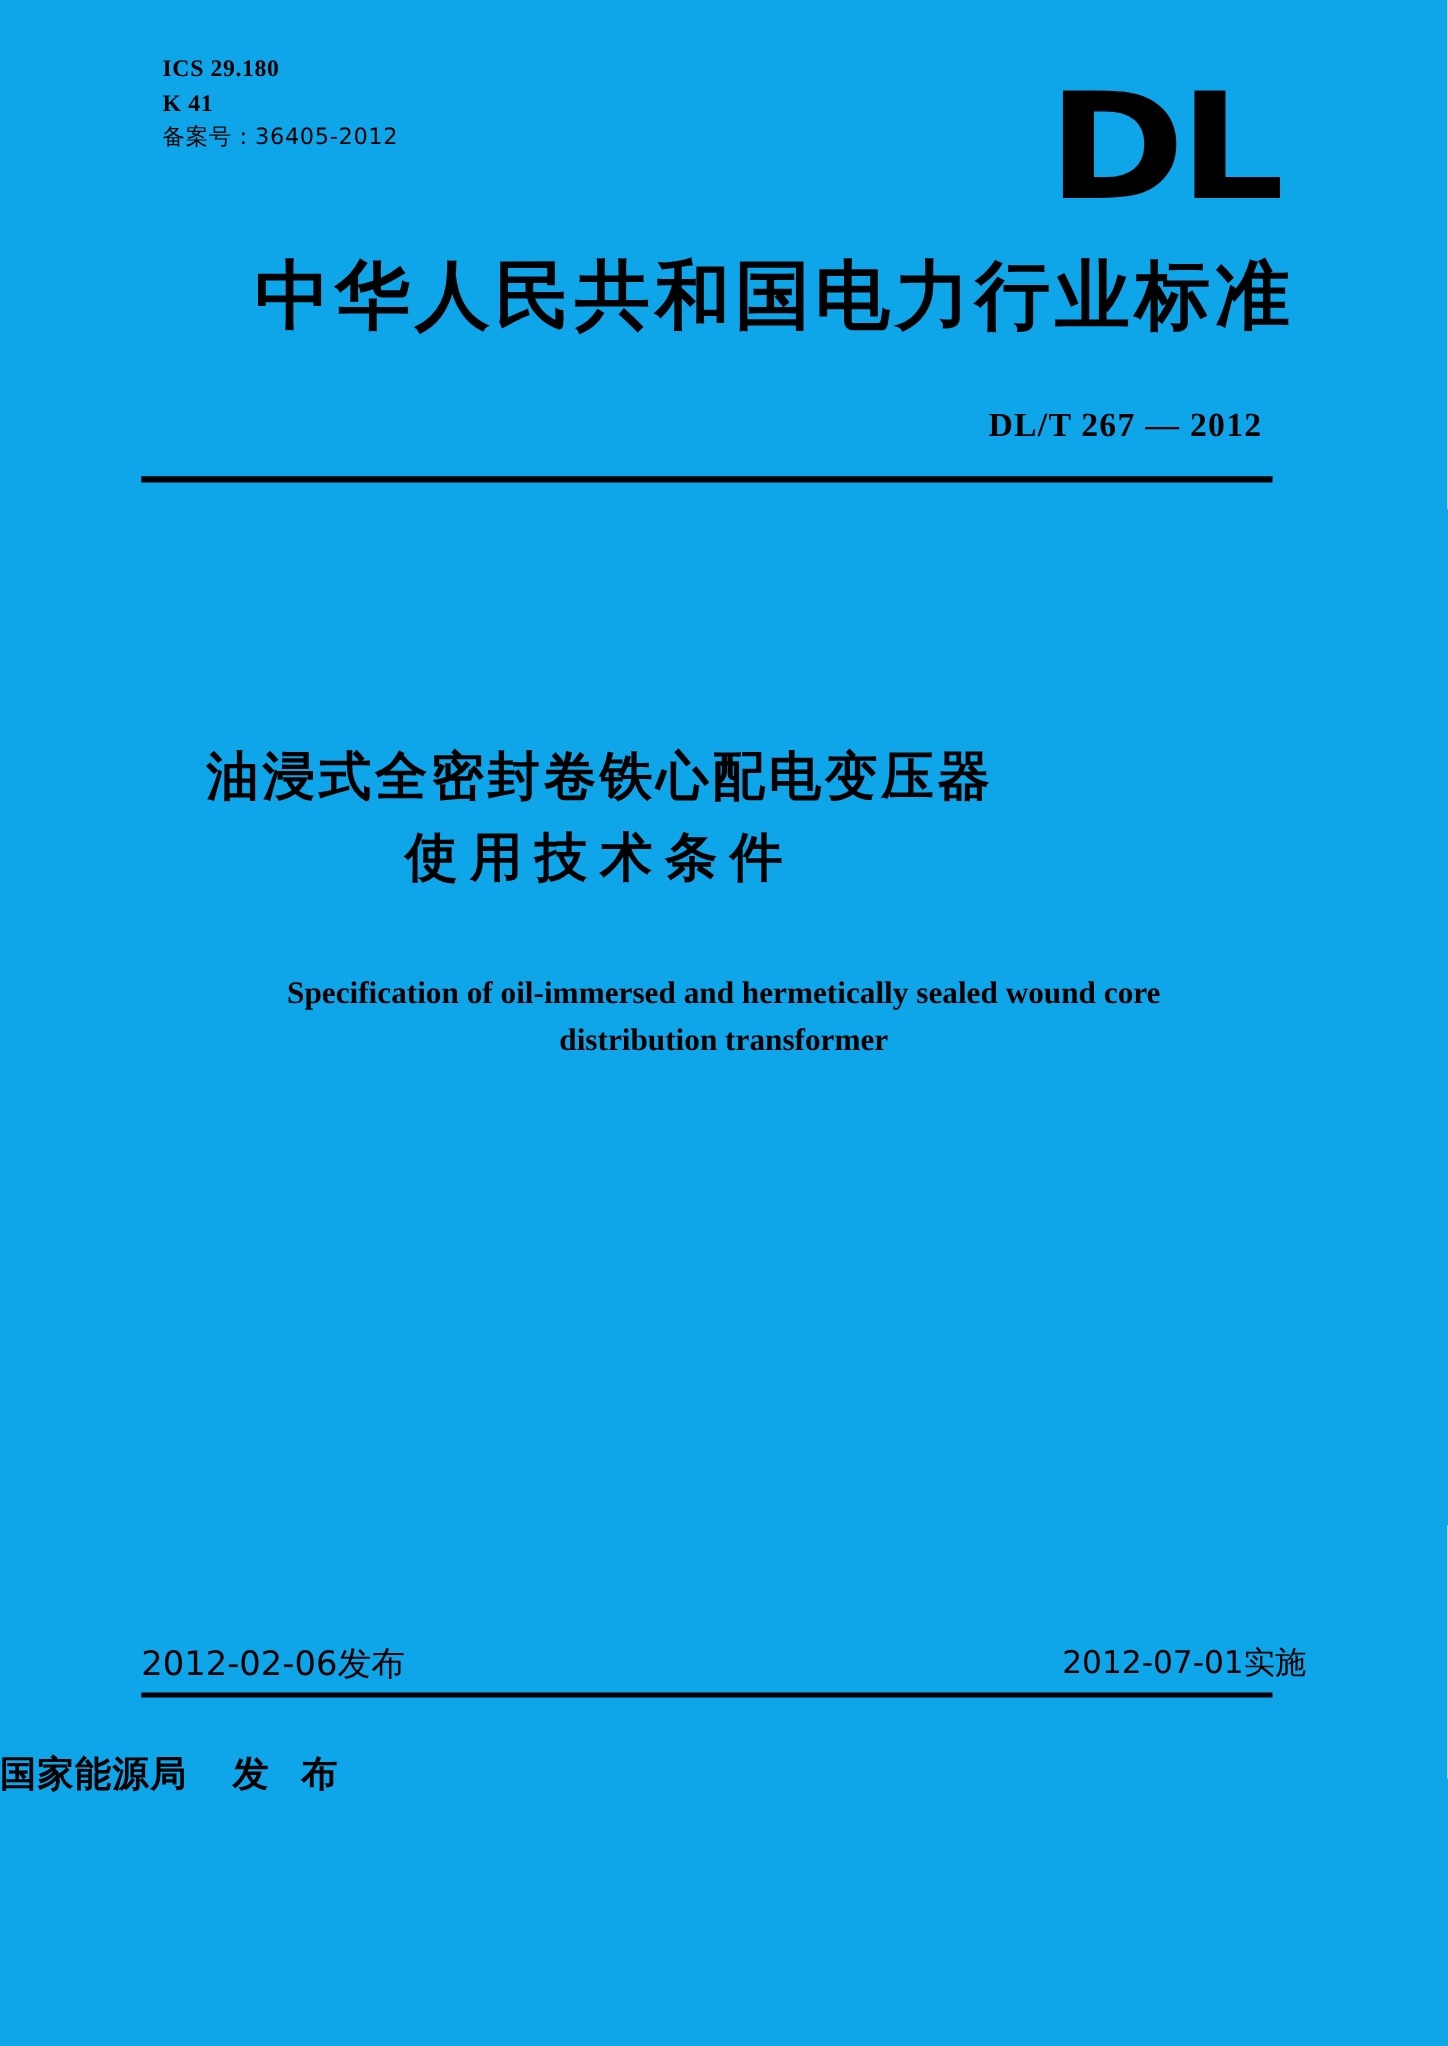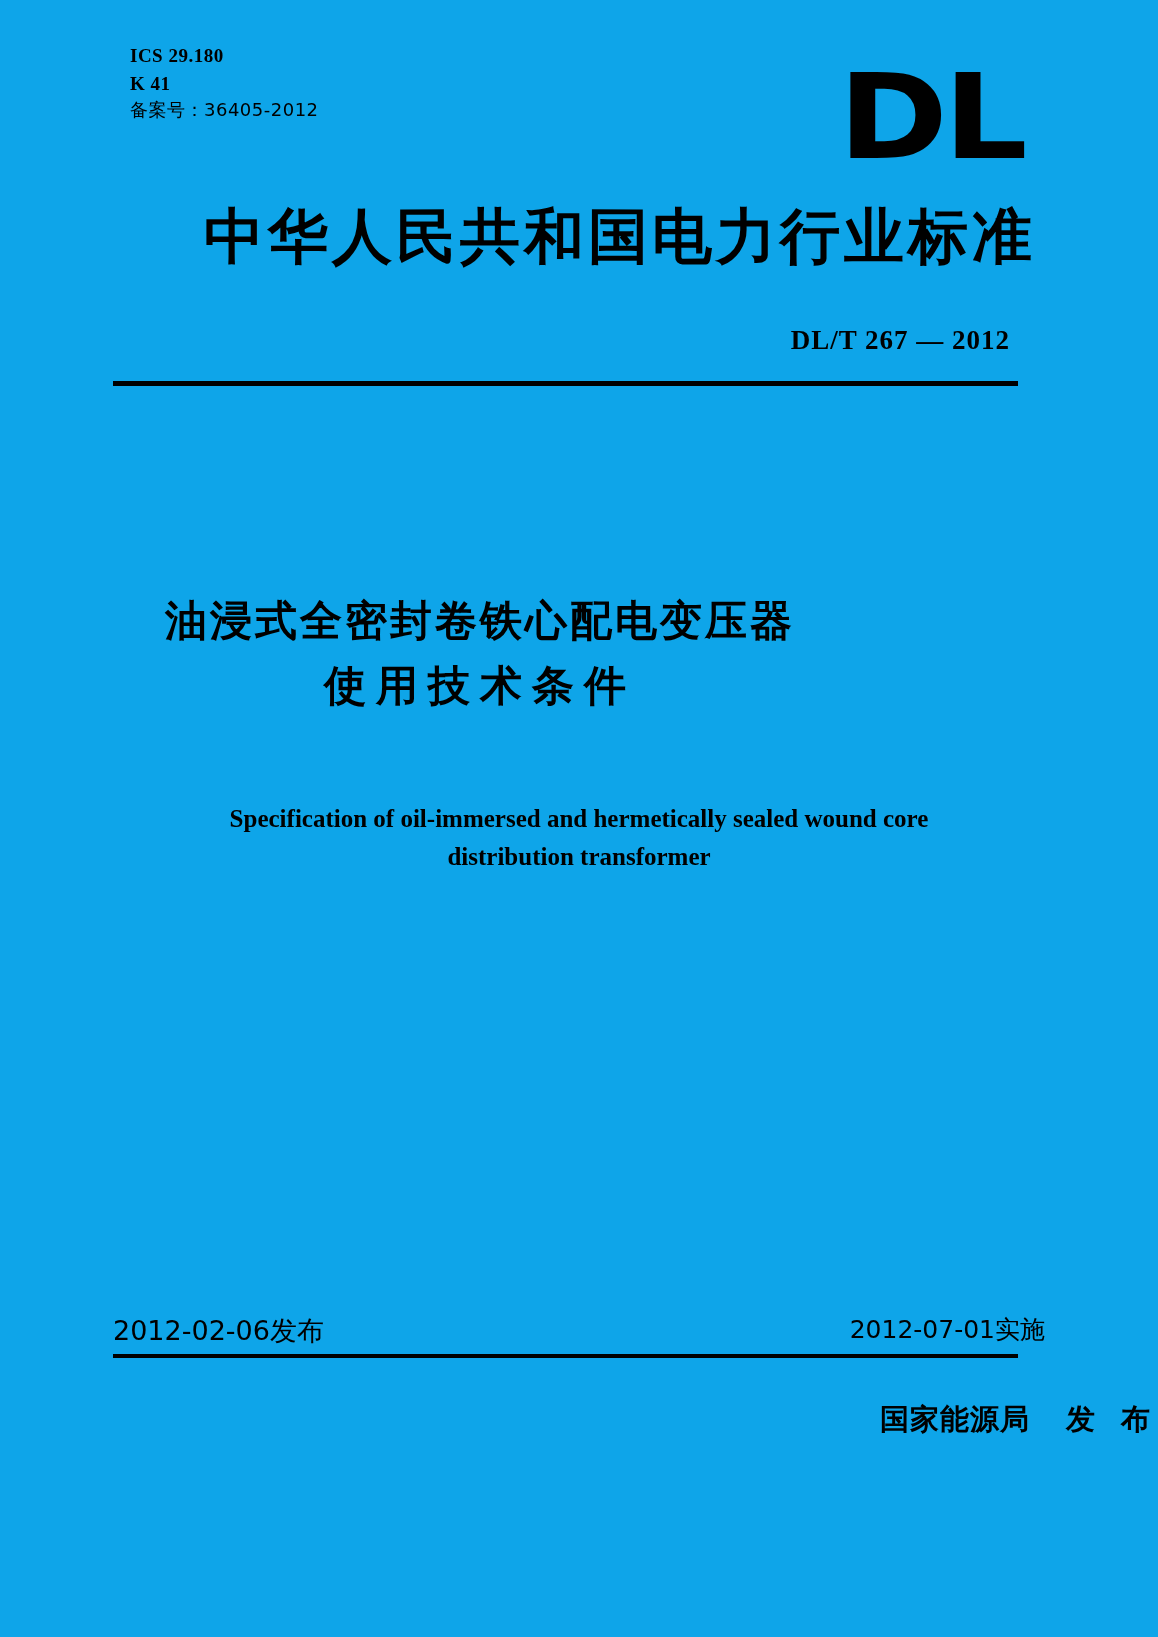--- a/index.html
+++ b/index.html
@@ -118,21 +118,21 @@
     line-height: 1.55;
     white-space: nowrap;
   }
   .title-cn .line2 {
     letter-spacing: 10px;
   }
 
   .title-en {
     position: absolute;
     left: 0;
-    top: 800px;
+    top: 776px;
     width: 1158px;
     text-align: center;
     font-family: "Liberation Serif", serif;
     font-weight: bold;
     font-size: 25px;
     line-height: 1.5;
   }
 
   
   .date-issue {
@@ -154,21 +154,21 @@
     white-space: nowrap;
     text-align: right;
   }
 
   
   .publisher {
     position: absolute;
     left: 0;
     top: 1400px;
     width: 1158px;
-    text-align: right;
+    text-align: left;
     font-family: "DejaVu Sans", sans-serif;
     font-weight: bold;
     font-size: 29px;
     white-space: nowrap;
   }
   .publisher .org { letter-spacing: 1px; }
   .publisher .verb {
     margin-left: 36px;
     letter-spacing: 8px;
   }

